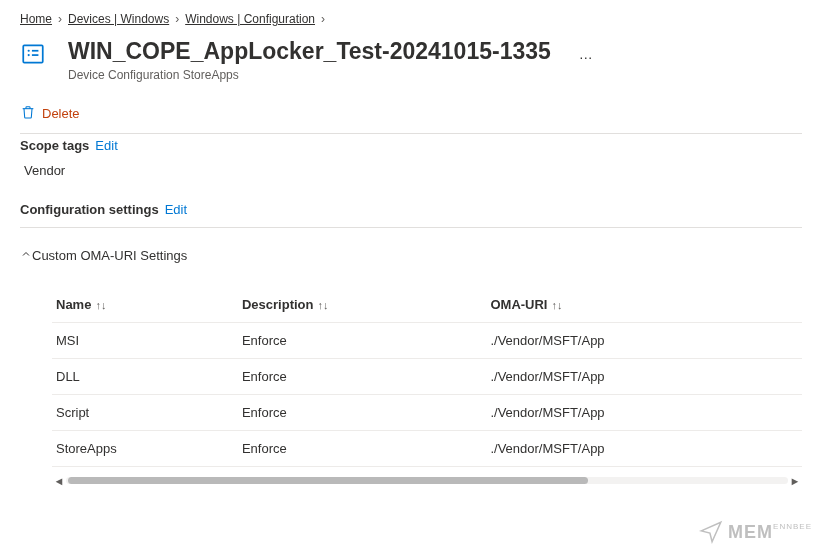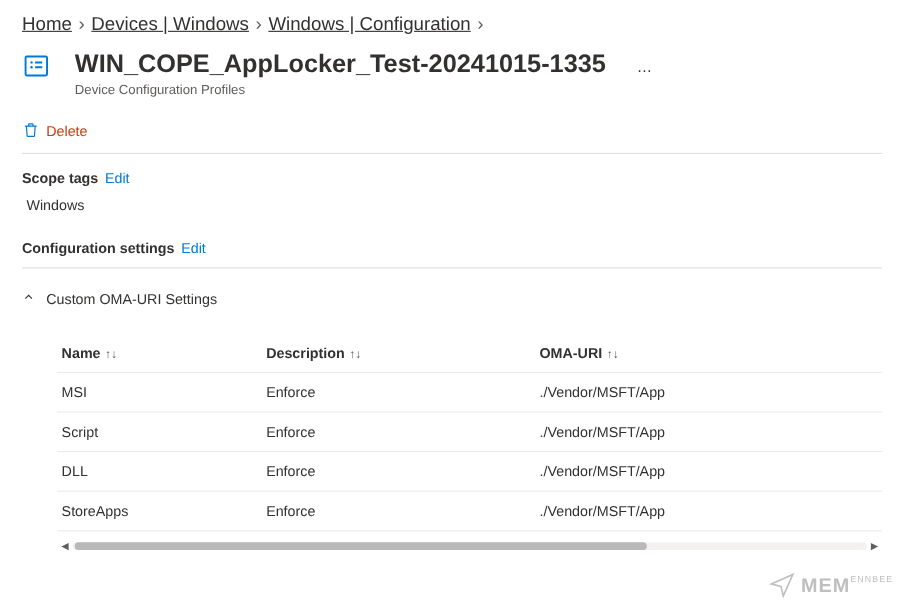--- a/index.html
+++ b/index.html
@@ -14,21 +14,21 @@
       position: relative;
       overflow: hidden;
     }
     a { color: #0078d4; text-decoration: none; }
 
     
     .breadcrumb {
       display: flex;
       align-items: flex-end;
       gap: 6px;
-      font-size: 17px;
+      font-size: 12px;
       padding: 2px 0 8px 0;
     }
     .breadcrumb a { text-decoration: underline; color: #323130; }
     .breadcrumb .sep { color: #605e5c; }
 
     
     .title-row {
       display: flex;
       align-items: flex-start;
       gap: 22px;
@@ -72,33 +72,33 @@
       border: none;
       border-top: 1px solid #e1dfdd;
       margin: 0;
     }
 
     
     .section-header {
       display: flex;
       align-items: center;
       gap: 6px;
-      margin-top: 14px;
+      margin-top: 4px;
       font-size: 13px;
     }
     .section-header .title { font-weight: 600; color: #323130; }
     .section-header .edit { color: #0078d4; font-weight: 400; cursor: pointer; }
     .section-body { margin-top: 10px; padding-left: 4px; font-size: 13px; color: #323130; }
 
     
     .accordion {
       margin-top: 20px;
       display: flex;
       align-items: center;
-      gap: 10px;
+      gap: 0;
       font-size: 13px;
       color: #323130;
       cursor: pointer;
     }
     .accordion .chev { font-size: 12px; color: #323130; }
 
     
     .settings-row {
       display: flex;
       margin-top: 26px;
@@ -195,21 +195,21 @@
     <svg width="26" height="26" viewBox="0 0 24 24" fill="none" stroke="currentColor" stroke-width="1.6">
       <rect x="3" y="4" width="18" height="16" rx="1"></rect>
       <circle cx="8" cy="9" r="1" fill="currentColor" stroke="none"></circle>
       <line x1="11" y1="9" x2="17" y2="9"></line>
       <circle cx="8" cy="13" r="1" fill="currentColor" stroke="none"></circle>
       <line x1="11" y1="13" x2="17" y2="13"></line>
     </svg>
   </span>
   <div class="title-block">
     <h1>WIN_COPE_AppLocker_Test-20241015-1335</h1>
-    <div class="subtitle">Device Configuration Profiles</div>
+    <div class="subtitle">Device Configuration StoreApps</div>
   </div>
   <span class="more-dots">…</span>
 </div>
 
 <div class="commandbar">
   <span class="icon">
     <svg width="16" height="16" viewBox="0 0 24 24" fill="none" stroke="currentColor" stroke-width="1.6">
       <path d="M4 7h16"></path>
         <path d="M9 7V5a1 1 0 011-1h4a1 1 0 011 1v2"></path>
       <path d="M6 7l1 13a1 1 0 001 1h8a1 1 0 001-1l1-13"></path>
@@ -217,21 +217,21 @@
   </span>
   <span class="label">Delete</span>
 </div>
 
 <hr class="divider">
 
 <div class="section-header">
   <span class="title">Scope tags</span>
   <span class="edit">Edit</span>
 </div>
-<div class="section-body">Windows</div>
+<div class="section-body">Vendor</div>
 
 <div class="section-header" style="margin-top:24px;">
   <span class="title">Configuration settings</span>
   <span class="edit">Edit</span>
 </div>
 
 <hr class="divider" style="margin-top:10px;">
 
 <div class="accordion">
   <span class="chev">
@@ -258,26 +258,26 @@
           </th>
         </tr>
       </thead>
       <tbody id="oma-rows">
           <tr>
             <td>MSI</td>
             <td>Enforce</td>
             <td>./Vendor/MSFT/App</td>
           </tr>
           <tr>
-            <td>Script</td>
+            <td>DLL</td>
             <td>Enforce</td>
             <td>./Vendor/MSFT/App</td>
           </tr>
           <tr>
-            <td>DLL</td>
+            <td>Script</td>
             <td>Enforce</td>
             <td>./Vendor/MSFT/App</td>
           </tr>
           <tr>
             <td>StoreApps</td>
             <td>Enforce</td>
             <td>./Vendor/MSFT/App</td>
           </tr>
         </tbody>
     </table>

